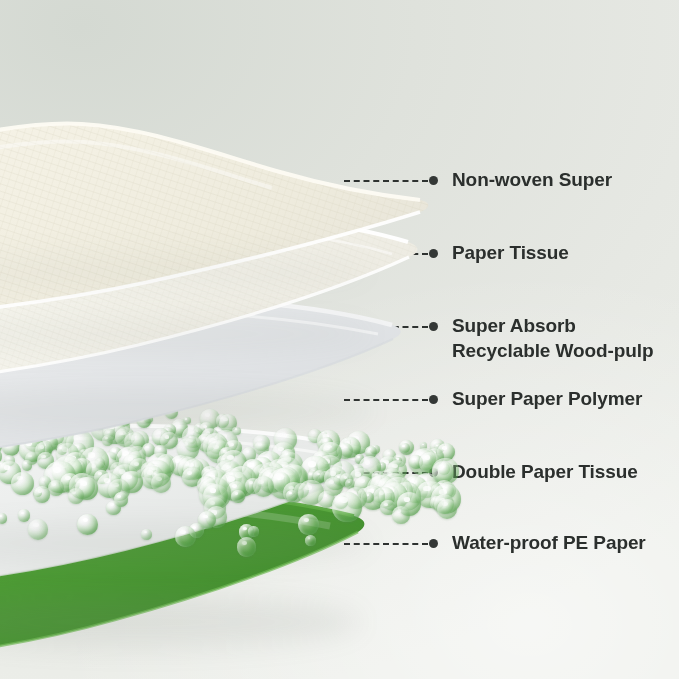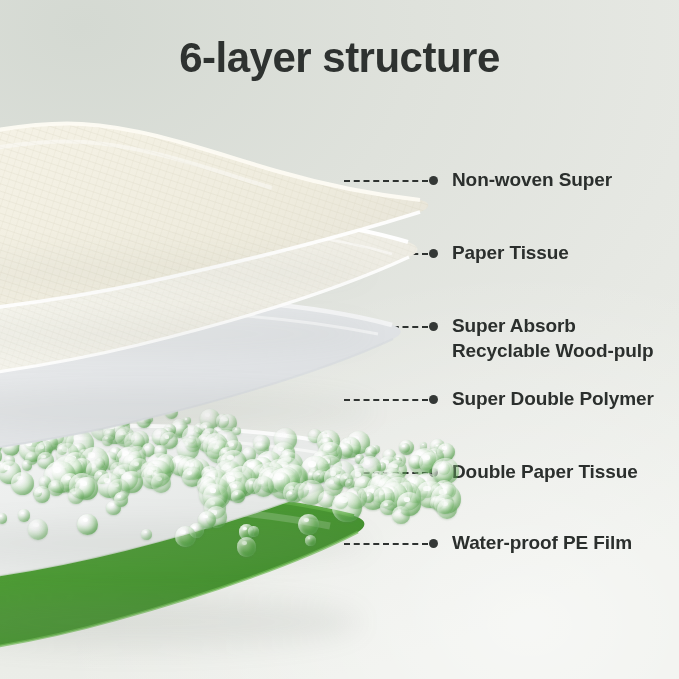--- a/index.html
+++ b/index.html
@@ -589,21 +589,20 @@
         <path d="M -40 70 C 40 46, 130 20, 202 24 C 268 28, 330 52, 400 72 C 452 87, 505 96, 540 100" fill="none" stroke="#fdfbf3" stroke-width="4" opacity="0.95"></path>
         <path d="M 540 112 C 470 134, 370 160, 268 182 C 180 201, 80 214, -40 222" fill="none" stroke="#ffffff" stroke-width="3.6" opacity="0.92"></path>
         <path d="M -40 86 C 40 62, 130 38, 204 42 C 266 46, 326 68, 392 88" fill="none" stroke="#ffffff" stroke-width="4" opacity="0.4"></path>
       </svg>
     </div>
 
   </div>
 
   <div class="bg-vignette"></div>
 
-  <div class="title">6-layer structure</div>
 
   <div class="callouts" id="callouts">
       <div class="callout" style="top: 182px;">
         <div class="lead-wrap">
           <div class="lead-line"></div>
           <div class="lead-dot"></div>
         </div>
         <div class="callout-label">Non-woven Super</div>
       </div>
       <div class="callout" style="top: 255px;">
@@ -619,31 +618,31 @@
           <div class="lead-dot"></div>
         </div>
         <div class="callout-label">Super Absorb
 Recyclable Wood-pulp</div>
       </div>
       <div class="callout" style="top: 401px;">
         <div class="lead-wrap">
           <div class="lead-line"></div>
           <div class="lead-dot"></div>
         </div>
-        <div class="callout-label">Super Double Polymer</div>
+        <div class="callout-label">Super Paper Polymer</div>
       </div>
       <div class="callout" style="top: 474px;">
         <div class="lead-wrap">
           <div class="lead-line"></div>
           <div class="lead-dot"></div>
         </div>
         <div class="callout-label">Double Paper Tissue</div>
       </div>
       <div class="callout" style="top: 545px;">
         <div class="lead-wrap">
           <div class="lead-line"></div>
           <div class="lead-dot"></div>
         </div>
-        <div class="callout-label">Water-proof PE Film</div>
+        <div class="callout-label">Water-proof PE Paper</div>
       </div>
     </div>
 
 </div>
 
 </body></html>

